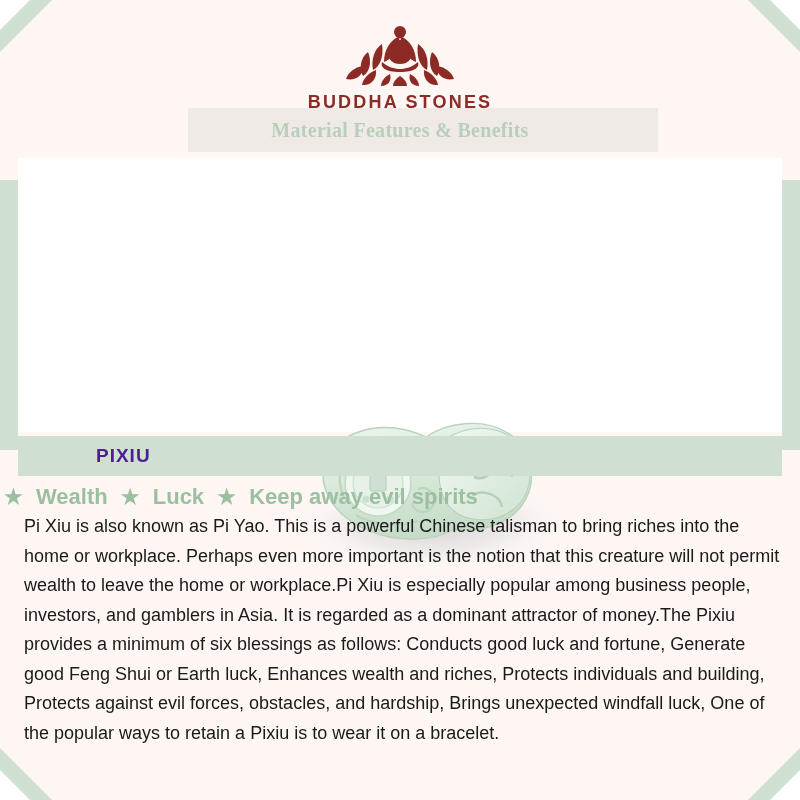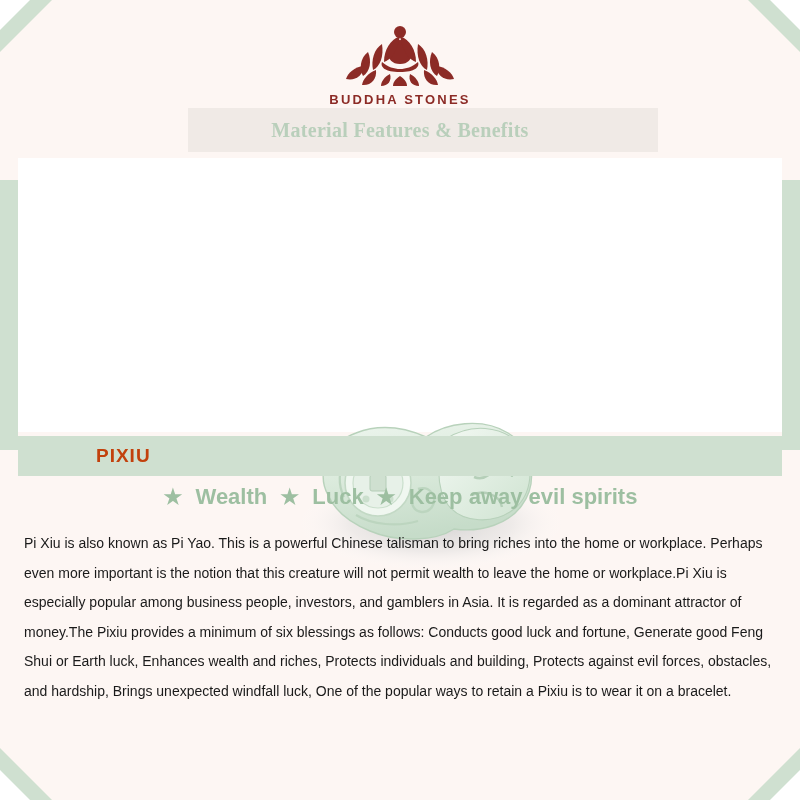--- a/index.html
+++ b/index.html
@@ -93,21 +93,21 @@
     left: 0;
     width: 800px;
     text-align: center;
   }
   .logo-mark {
     display: block;
     margin: 0 auto;
   }
   .brand-name {
     margin-top: 2px;
-    font-size: 13px;
+    font-size: 18px;
     letter-spacing: 2.2px;
     font-weight: bold;
     color: #8c2b26;
     font-family: "Liberation Sans", sans-serif;
   }
 
   
   .title-band {
     position: absolute;
     top: 108px;
@@ -163,53 +163,53 @@
     background: #cfe0d0;
   }
   .label-text {
     position: absolute;
     top: 0;
     left: 96px;
     height: 40px;
     line-height: 40px;
     font-size: 19px;
     font-weight: bold;
-    color: #c2410c;
+    color: #4c1d95;
     letter-spacing: 1px;
     font-family: "Liberation Sans", sans-serif;
   }
 
   
   .benefits {
     position: absolute;
     top: 484px;
     left: 0;
     width: 800px;
-    text-align: center;
+    text-align: left;
     font-size: 22px;
     font-weight: bold;
     color: #9dbfa1;
     font-family: "Liberation Sans", sans-serif;
   }
   .benefits .star {
     color: #9dbfa1;
     font-size: 21px;
     padding: 0 4px;
   }
   .benefits .kw {
     padding: 0 3px;
   }
 
   
   .body-text {
     position: absolute;
-    top: 529px;
+    top: 512px;
     left: 24px;
     width: 756px;
-    font-size: 14px;
+    font-size: 18px;
     line-height: 29.5px;
     color: #1a1a1a;
     font-family: "Liberation Sans", sans-serif;
     text-align: left;
   }
 </style>
 </head>
 <body>
 
 <div class="page">

